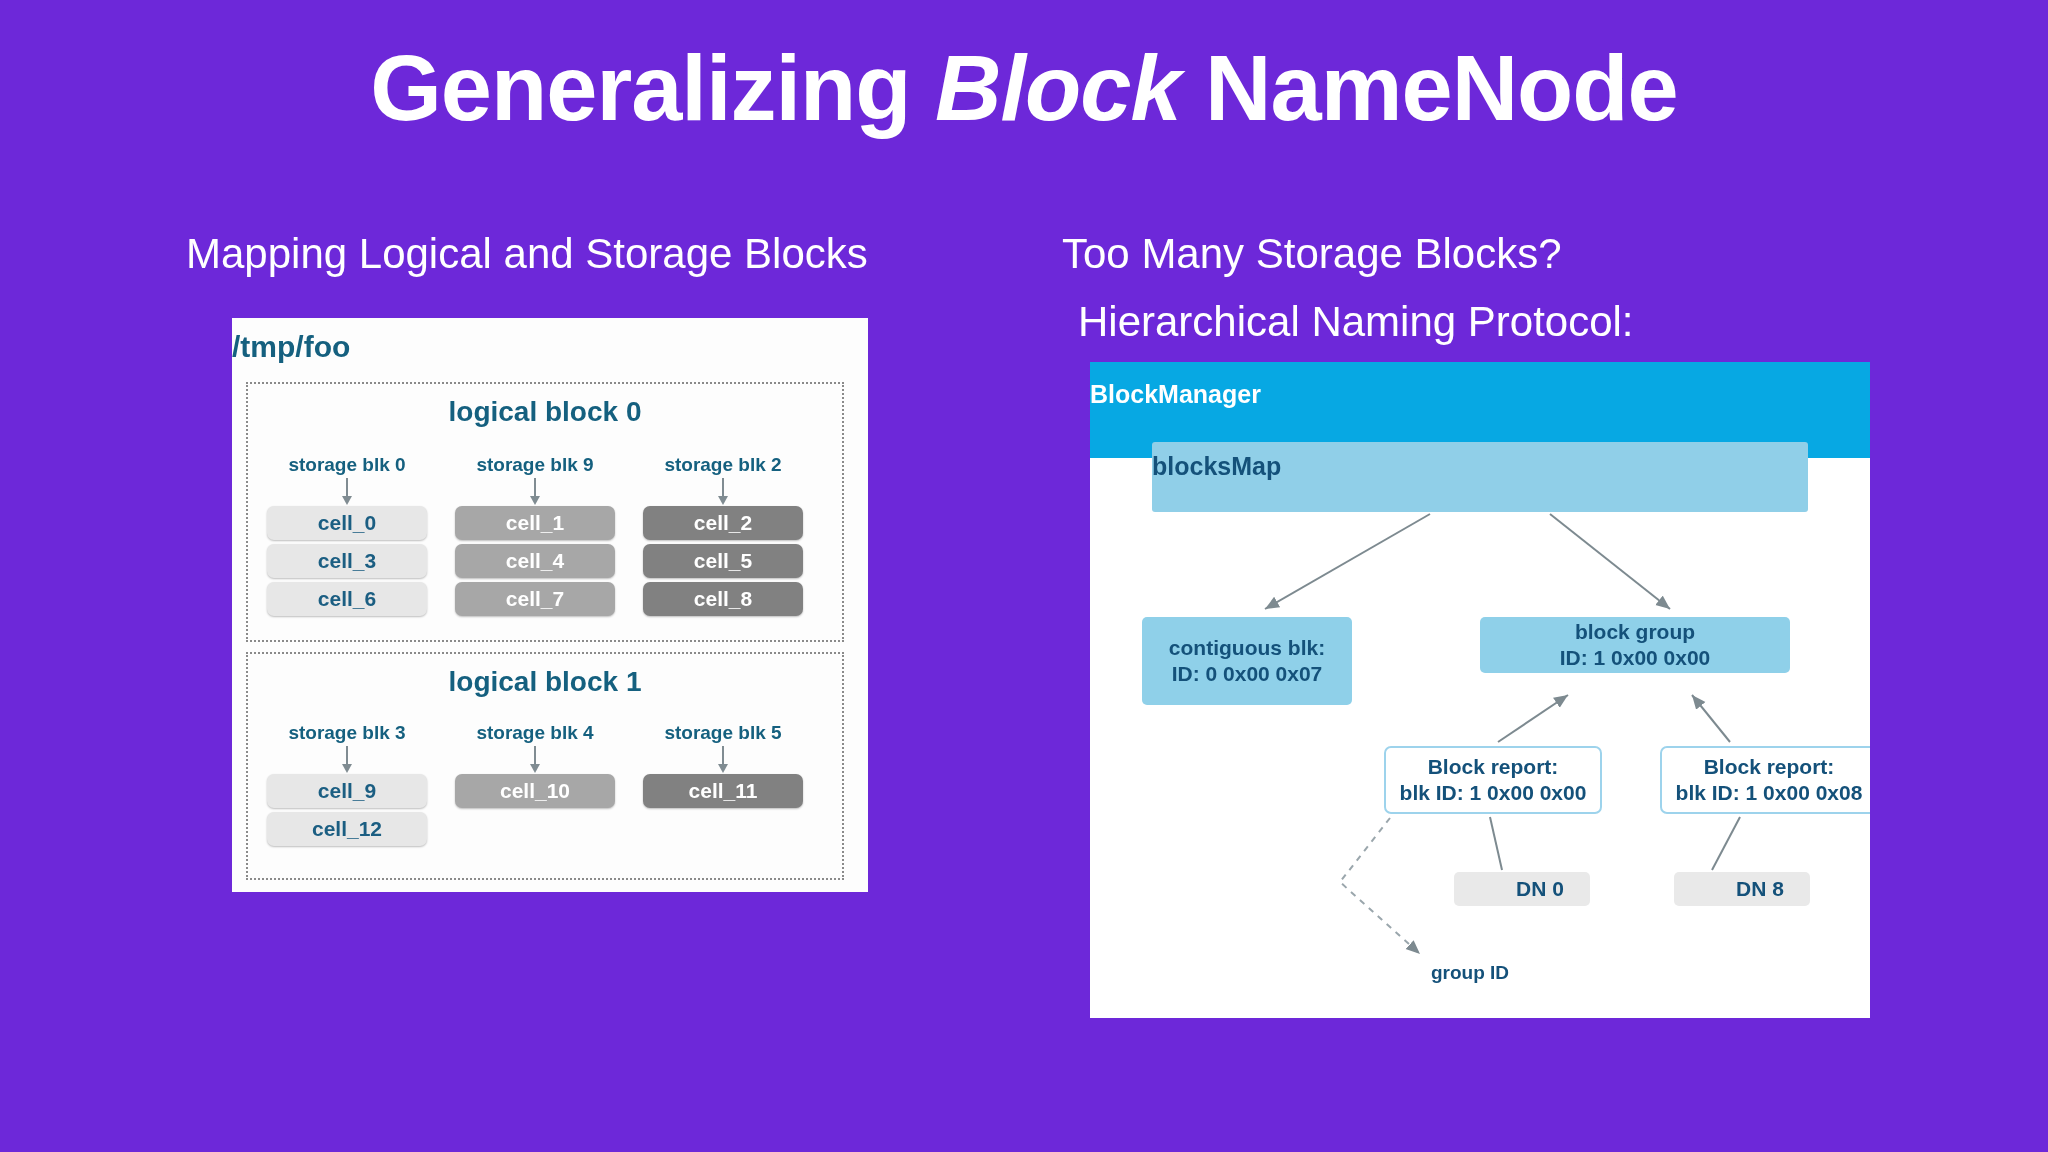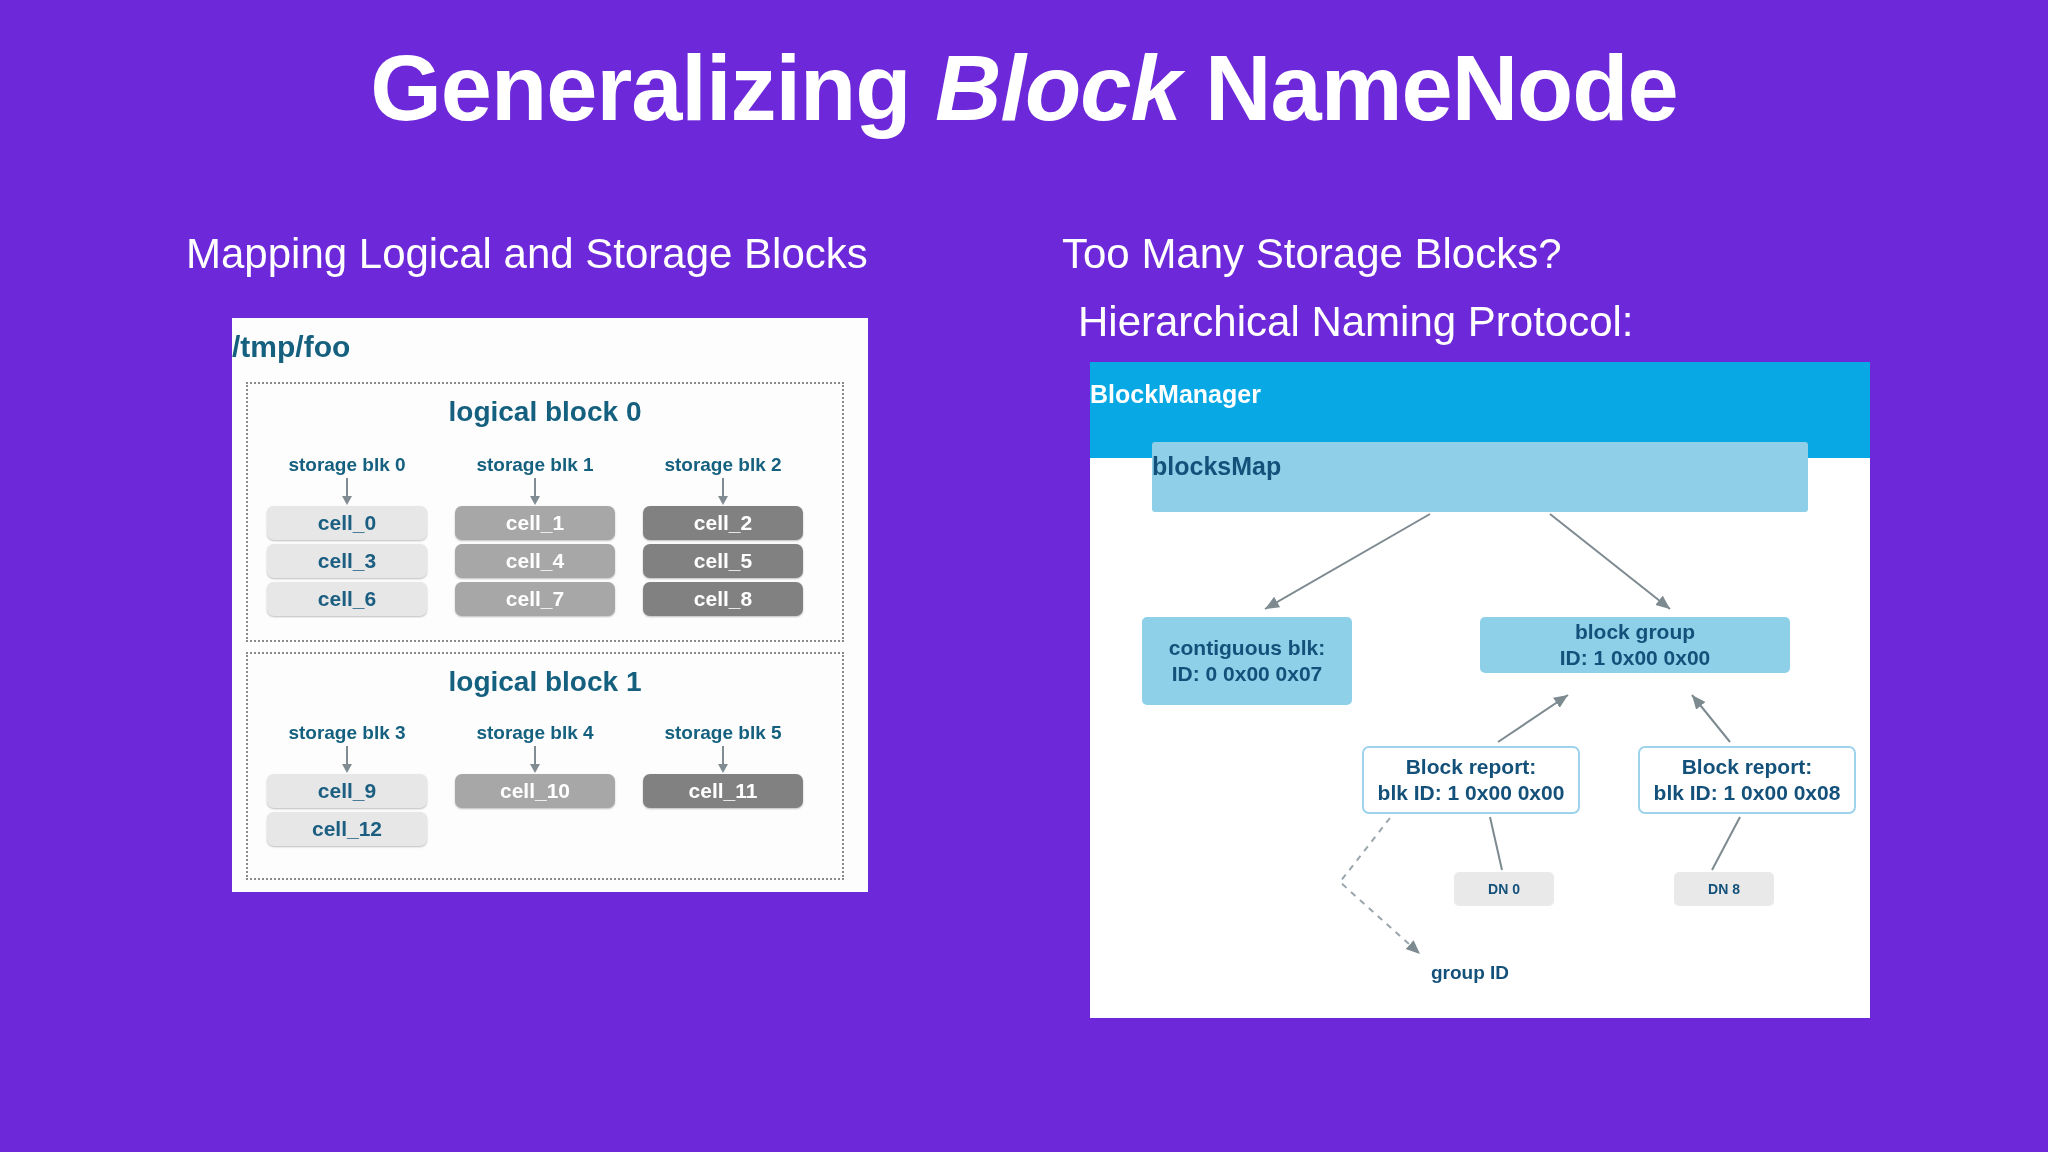--- a/index.html
+++ b/index.html
@@ -84,27 +84,28 @@
     color:#14517a;font-size:21px;font-weight:bold;text-align:center;
     display:flex;flex-direction:column;justify-content:center;line-height:1.25;
   }
   #box-contig{left:52px;top:255px;width:210px;height:88px;}
   #box-group{left:390px;top:255px;width:310px;height:56px;}
   .reportbox{
     position:absolute;background:#ffffff;border:2px solid #9dd3ec;border-radius:7px;
     color:#14517a;font-size:21px;font-weight:bold;text-align:center;
     display:flex;flex-direction:column;justify-content:center;line-height:1.25;
     box-sizing:border-box;
+    margin-left:22px;
   }
   #rep-left{left:272px;top:384px;width:218px;height:68px;}
   #rep-right{left:548px;top:384px;width:218px;height:68px;}
   .dnbox{
     position:absolute;background:#e9e9e9;border-radius:5px;
-    color:#14517a;font-size:14px;font-weight:bold;
-    text-align:center;line-height:34px;height:34px;
+    color:#14517a;font-size:21px;font-weight:bold;
+    text-align:center;line-height:34px;height:34px;padding-left:36px;
   }
   #dn0{left:364px;top:510px;width:100px;}
   #dn8{left:584px;top:510px;width:100px;}
 
   
   .bid-label{
     position:absolute;color:#14517a;font-size:19px;font-weight:bold;text-align:center;
   }
   #bid-title{left:180px;top:600px;width:400px;}
   svg.overlay{position:absolute;left:0;top:0;width:780px;height:656px;pointer-events:none;}
@@ -136,21 +137,21 @@
               <line x1="7" y1="0" x2="7" y2="20" stroke="#808c92" stroke-width="2"></line>
               <polygon points="7,27 2,18 12,18" fill="#808c92"></polygon>
             </svg>
         </div>
         <div class="cell tone-light">cell_0</div>
         <div class="cell tone-light">cell_3</div>
         <div class="cell tone-light">cell_6</div>
       </div>
 
       <div class="sb-col" id="l0c1">
-        <div class="sb-label">storage blk 1</div>
+        <div class="sb-label">storage blk 9</div>
         <div class="arrow-down">
           <svg width="14" height="28" viewBox="0 0 14 28">
               <line x1="7" y1="0" x2="7" y2="20" stroke="#808c92" stroke-width="2"></line>
               <polygon points="7,27 2,18 12,18" fill="#808c92"></polygon>
             </svg>
         </div>
         <div class="cell tone-mid">cell_1</div>
         <div class="cell tone-mid">cell_4</div>
         <div class="cell tone-mid">cell_7</div>
       </div>

